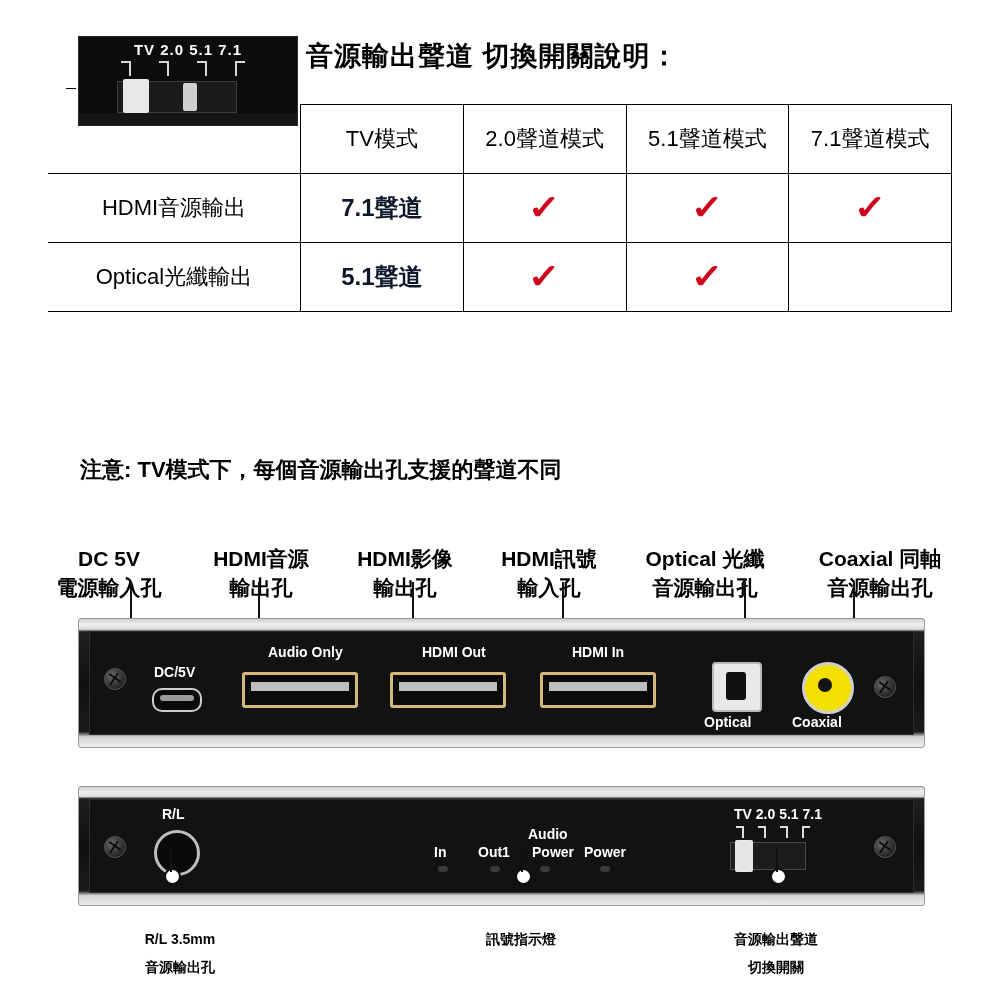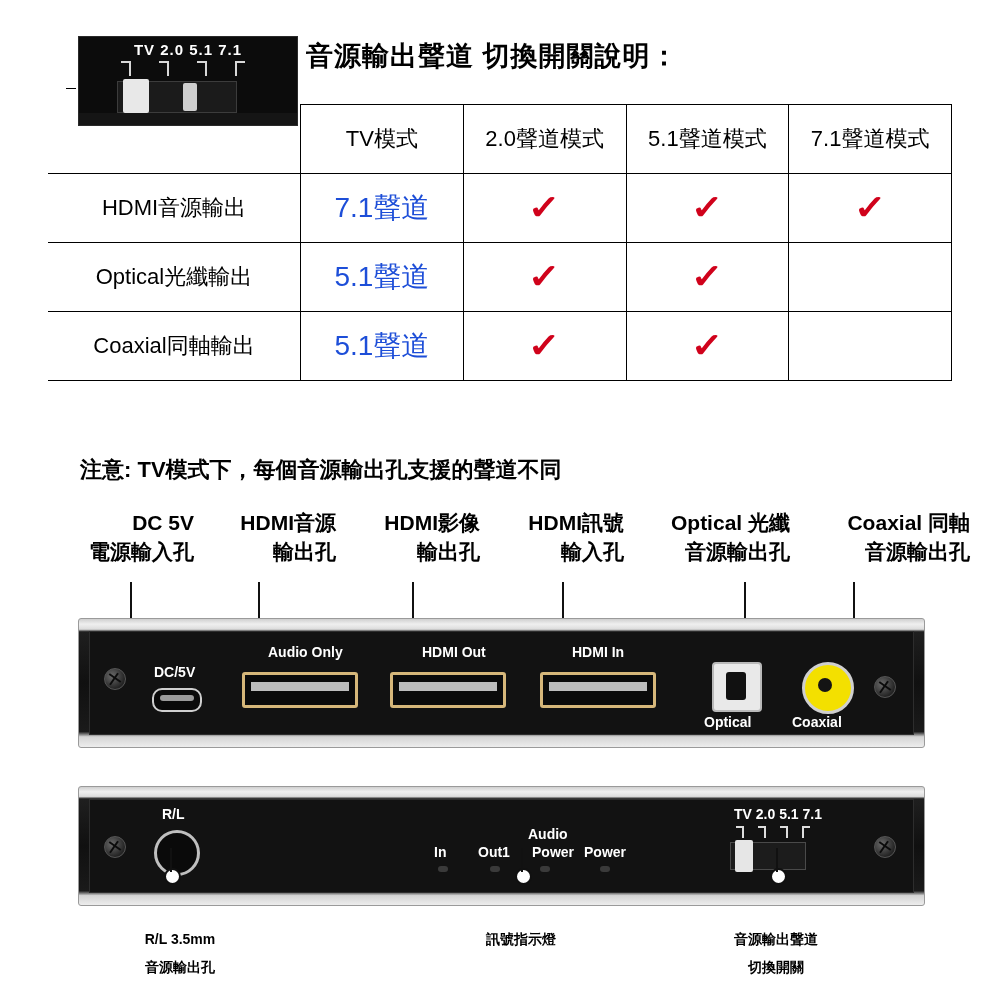--- a/index.html
+++ b/index.html
@@ -133,23 +133,23 @@
     border: none;
     width: 250px;
   }
   table.modes td.rowhead {
     width: 250px;
     font-size: 22px;
     border-left: none;
   }
   table.modes td.tvcol {
     width: 118px;
-    color: #1d4ed8;
-    font-weight: normal;
-    font-size: 28px;
+    color: #0f172a;
+    font-weight: bold;
+    font-size: 24px;
   }
   table.modes td.hdr {
     font-size: 22px;
     height: 56px;
   }
   .check {
     color: #d0021b;
     font-size: 34px;
     line-height: 1;
     font-weight: bold;
@@ -168,25 +168,26 @@
   
   .callout-row {
     position: absolute;
     left: 0;
     top: 508px;
     width: 1000px;
     height: 66px;
   }
   .callout {
     position: absolute;
-    text-align: right;
+    text-align: center;
     font-size: 21px;
     line-height: 29px;
     font-weight: bold;
     white-space: nowrap;
+    margin-top: 36px;
   }
 
   .panel {
     position: absolute;
     background: linear-gradient(to bottom,#cfcfcf 0%,#efefef 4%,#dcdcdc 8%, #1f1f1f 10%, #101010 50%, #1a1a1a 88%, #d4d4d4 92%, #ededed 100%);
     border: 1px solid #9a9a9a;
     border-radius: 3px;
   }
   .panel-front {
     left: 78px;
@@ -387,27 +388,20 @@
     </tr>
 
     <tr>
       <td class="rowhead">Optical光纖輸出</td>
       <td class="tvcol">5.1聲道</td>
       <td><span class="check">✓</span></td>
       <td><span class="check">✓</span></td>
       <td><span class="check"></span></td>
     </tr>
 
-    <tr>
-      <td class="rowhead">Coaxial同軸輸出</td>
-      <td class="tvcol">5.1聲道</td>
-      <td><span class="check">✓</span></td>
-      <td><span class="check">✓</span></td>
-      <td><span class="check"></span></td>
-    </tr>
 
   </tbody>
     </table>
 
   <div class="note">注意: TV模式下，每個音源輸出孔支援的聲道不同</div>
 </div>
 
 <div class="callout-row">
   <div class="callout" style="left:24px; top:0; width:170px;">
     <div>DC 5V</div>

